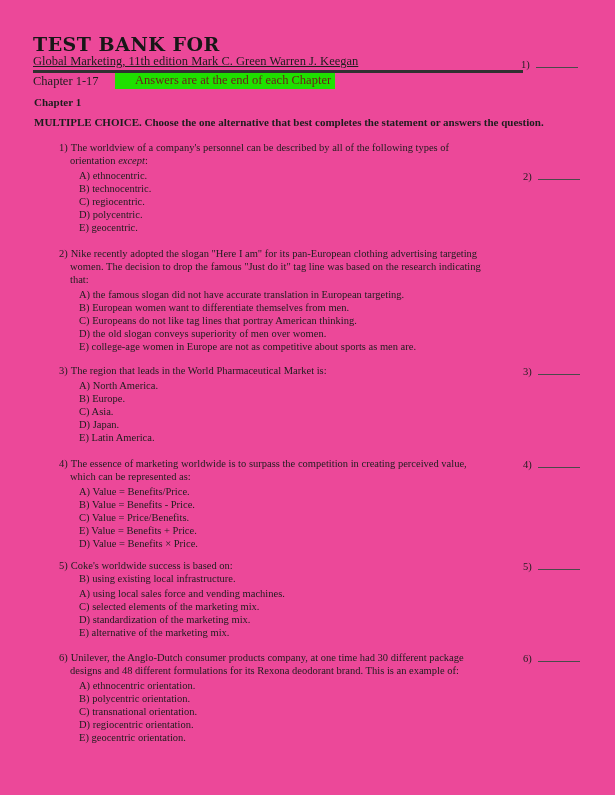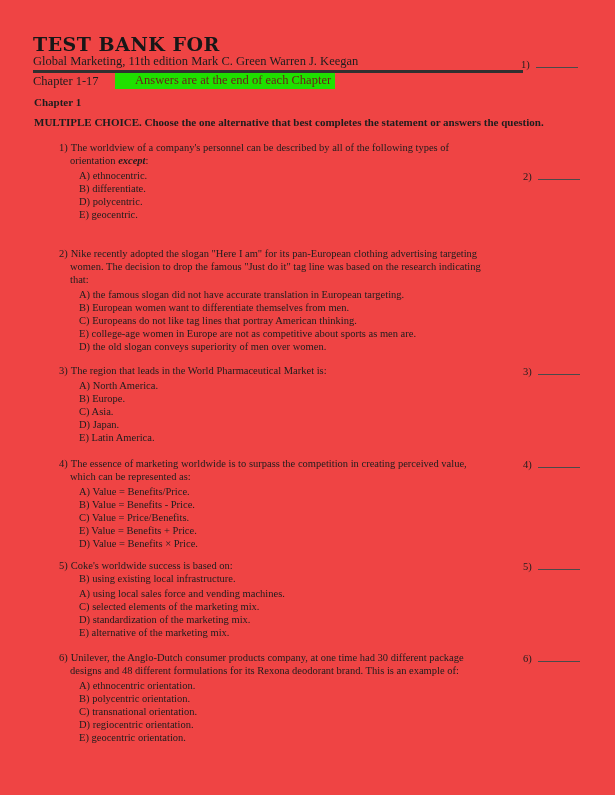--- a/index.html
+++ b/index.html
@@ -1,44 +1,44 @@
 <!DOCTYPE html>
 <html><head>
 <meta charset="utf-8">
 <style>
   html,body { margin:0; padding:0; background:#ffffff; }
   .page {
-    position:relative; width:615px; height:795px; background:#ef4444;
+    position:relative; width:615px; height:795px; background:#ec4899;
     font-family:"Liberation Serif", serif; color:#1d1d1d; overflow:hidden;
   }
   .title {
     position:absolute; left:33px; top:33px;
     font-family:"DejaVu Serif", serif; font-weight:bold;
     font-size:19px; letter-spacing:0.5px; color:#171717;
   }
-  .subtitle { position:absolute; left:33px; top:54px; font-size:12.5px; }
+  .subtitle { position:absolute; left:33px; top:54px; font-size:12.5px;text-decoration:underline; }
   .header-blank { position:absolute; left:521px; top:57px; font-size:10.5px; white-space:nowrap; }
   .rule { position:absolute; left:33px; top:70px; width:490px; height:2.5px; background:#303030; }
   .chapter-range { position:absolute; left:33px; top:74px; font-size:12.5px; }
   .answers-note {
     position:absolute; left:115px; top:72.5px; font-size:12.5px;
     background:#1fe000; color:#6b2218; padding:0 4px 1px 20px;
   }
   .chapter-heading { position:absolute; left:34px; top:96px; font-size:11px; font-weight:bold; }
   .instructions { position:absolute; left:34px; top:116px; font-size:11px; font-weight:bold; }
 
   .question { position:absolute; left:59px; width:480px; font-size:10.5px; line-height:13px; }
   .q1 { top:141px; } .q2 { top:247px; } .q3 { top:364px; }
   .q4 { top:457px; } .q5 { top:559px; } .q6 { top:651px; }
   .qline { white-space:nowrap; }
   .qnum { margin-right:3px; }
   .cont { margin-left:11px; }
   .opt { margin-left:20px; white-space:nowrap; }
   .opt.first { margin-top:2px; }
-  .it { font-style:italic;font-weight:bold; }
+  .it { font-style:italic; }
 
   .ablank { position:absolute; left:464px; top:0; white-space:nowrap; font-size:10.5px; }
   .q1 .ablank { top:28px; }
   .blank-line {
     display:inline-block; width:42px; height:10px;
     border-bottom:1px solid #4a4a4a; margin-left:6px;
   }
 </style>
 </head>
 <body>
@@ -55,35 +55,36 @@
   <div class="chapter-range">Chapter 1-17</div>
   <div class="answers-note">Answers are at the end of each Chapter</div>
 
   <div class="chapter-heading">Chapter 1</div>
   <div class="instructions">MULTIPLE CHOICE.  Choose the one alternative that best completes the statement or answers the question.</div>
 
   <div class="question q1">
     <div class="qline"><span class="qnum">1)</span><span>The worldview of a company's personnel can be described by all of the following types of</span></div>
     <div class="qline cont"><span>orientation </span><span class="it">except</span><span>:</span></div>
     <div class="opt first">A) ethnocentric.</div>
-    <div class="opt">B) differentiate.</div>
+    <div class="opt">B) technocentric.</div>
+    <div class="opt">C) regiocentric.</div>
     <div class="opt">D) polycentric.</div>
     <div class="opt">E) geocentric.</div>
     <div class="ablank"><span>2)</span><span class="blank-line"></span></div>
   </div>
 
   <div class="question q2">
     <div class="qline"><span class="qnum">2)</span><span>Nike recently adopted the slogan "Here I am" for its pan-European clothing advertising targeting</span></div>
     <div class="qline cont">women. The decision to drop the famous "Just do it" tag line was based on the research indicating</div>
     <div class="qline cont">that:</div>
     <div class="opt first">A) the famous slogan did not have accurate translation in European targeting.</div>
     <div class="opt">B) European women want to differentiate themselves from men.</div>
     <div class="opt">C) Europeans do not like tag lines that portray American thinking.</div>
+    <div class="opt">D) the old slogan conveys superiority of men over women.</div>
     <div class="opt">E) college-age women in Europe are not as competitive about sports as men are.</div>
-    <div class="opt">D) the old slogan conveys superiority of men over women.</div>
   </div>
 
   <div class="question q3">
     <div class="qline"><span class="qnum">3)</span><span>The region that leads in the World Pharmaceutical Market is:</span></div>
     <div class="opt first">A) North America.</div>
     <div class="opt">B) Europe.</div>
     <div class="opt">C) Asia.</div>
     <div class="opt">D) Japan.</div>
     <div class="opt">E) Latin America.</div>
     <div class="ablank"><span>3)</span><span class="blank-line"></span></div>

